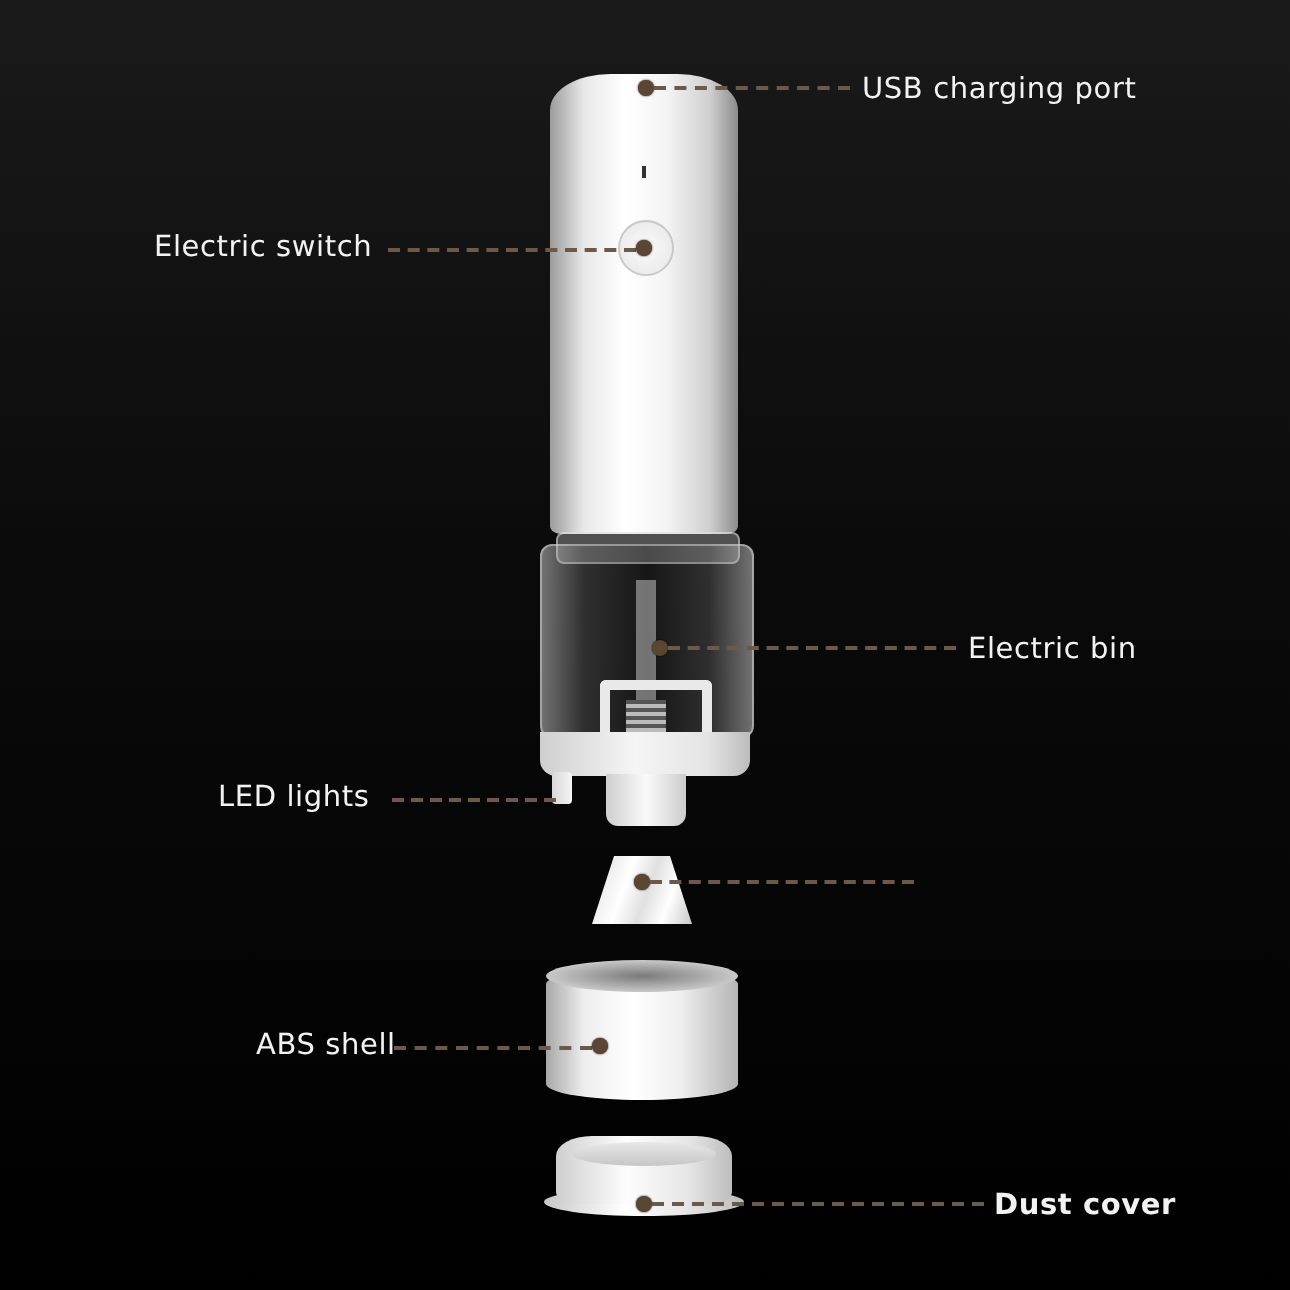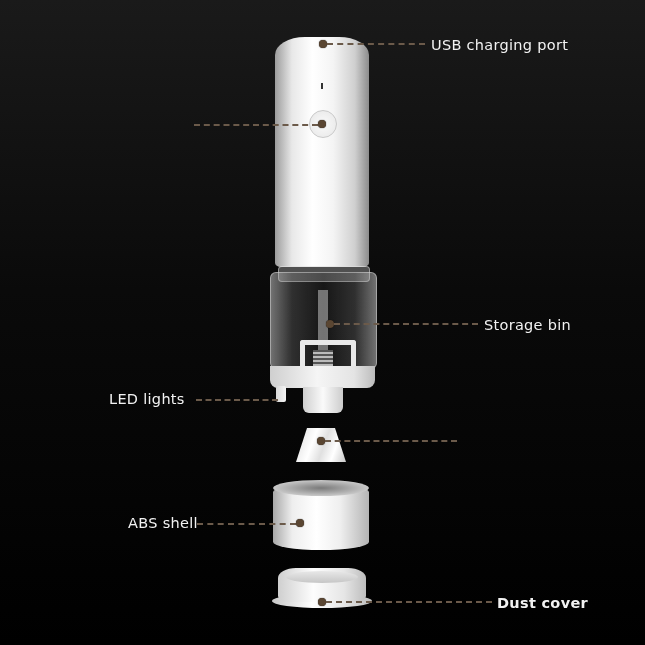--- a/index.html
+++ b/index.html
@@ -120,26 +120,27 @@
   <div class="shell-top"></div>
 
   <div class="cover-base"></div>
   <div class="cover-wall"></div>
   <div class="cover-inner"></div>
 
   <div class="dot" style="left:319px; top:40px;"></div>
   <div class="leader" style="left:327px; top:43px; width:98px;"></div>
   <div class="label" style="left:431px; top:36px;">USB charging port</div>
 
+  <div class="label" style="left:77px; top:115px;">Electric switch</div>
   <div class="leader" style="left:194px; top:124px; width:124px;"></div>
   <div class="dot" style="left:318px; top:120px;"></div>
 
   <div class="dot" style="left:326px; top:320px;"></div>
   <div class="leader" style="left:334px; top:323px; width:144px;"></div>
-  <div class="label" style="left:484px; top:316px;">Storage bin</div>
+  <div class="label" style="left:484px; top:316px;">Electric bin</div>
 
   <div class="label" style="left:109px; top:390px;">LED lights</div>
   <div class="leader" style="left:196px; top:399px; width:82px;"></div>
 
   <div class="dot" style="left:317px; top:437px;"></div>
   <div class="leader" style="left:325px; top:440px; width:132px;"></div>
 
   <div class="label" style="left:128px; top:514px;">ABS shell</div>
   <div class="leader" style="left:197px; top:523px; width:99px;"></div>
   <div class="dot" style="left:296px; top:519px;"></div>

